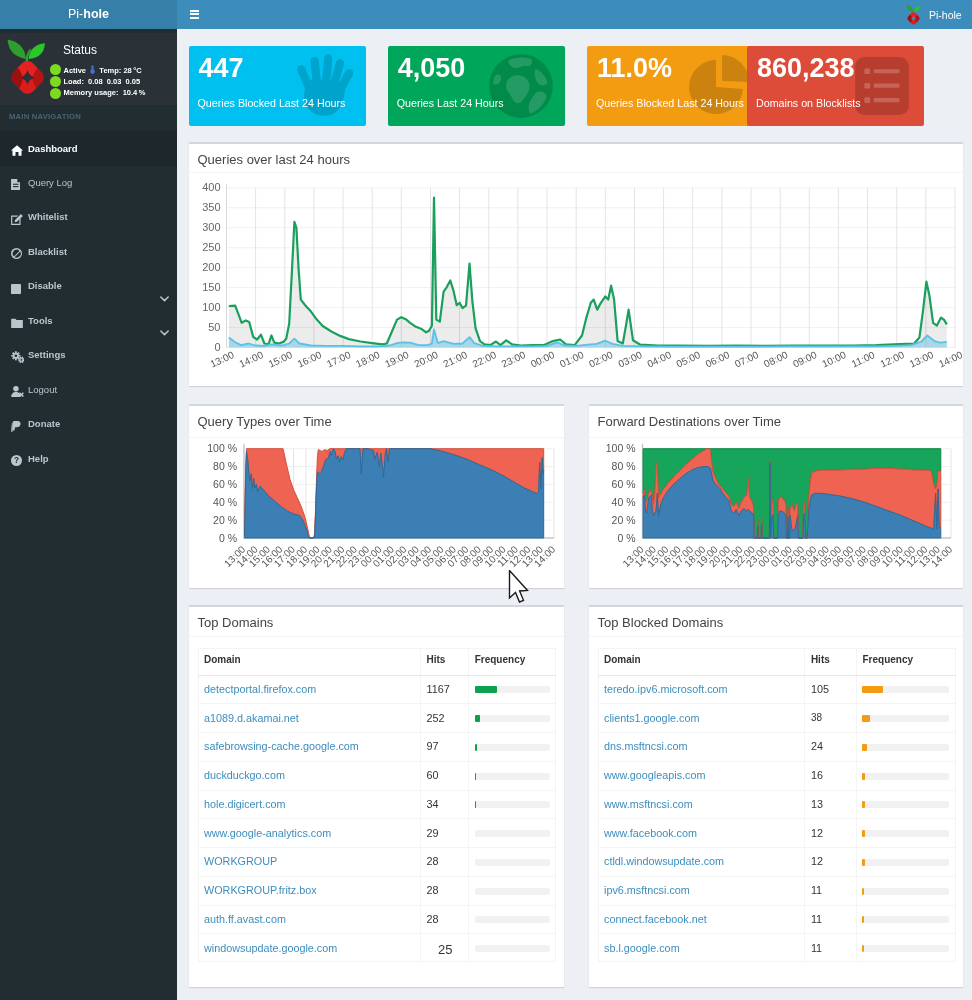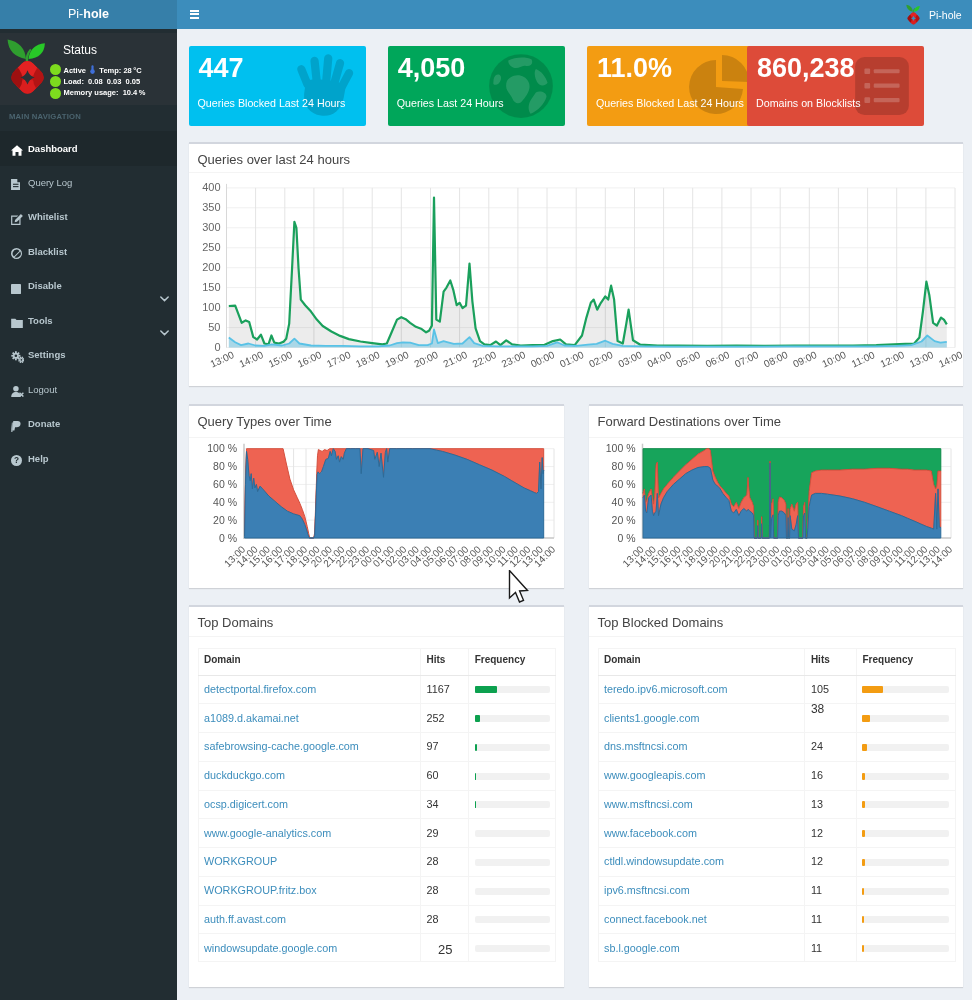--- a/index.html
+++ b/index.html
@@ -470,21 +470,21 @@
     <div style="position:absolute;left:6px;top:92.9px;font-size:10.8px;color:#3c8dbc">safebrowsing-cache.google.com</div>
     <div style="position:absolute;left:228.5px;top:92.9px;font-size:10.8px;color:#333">97</div>
     <div style="position:absolute;left:277.0px;top:96.4px;width:75.0px;height:7px;background:#f1f1f1;border-radius:2px"></div>
     <div style="position:absolute;left:277.0px;top:96.4px;width:1.8px;height:7px;background:#0ca14f;border-radius:1px"></div>
     <div style="position:absolute;left:0;top:113.2px;width:358px;height:1px;background:#f4f4f4"></div>
     <div style="position:absolute;left:6px;top:121.6px;font-size:10.8px;color:#3c8dbc">duckduckgo.com</div>
     <div style="position:absolute;left:228.5px;top:121.6px;font-size:10.8px;color:#333">60</div>
     <div style="position:absolute;left:277.0px;top:125.1px;width:75.0px;height:7px;background:#f1f1f1;border-radius:2px"></div>
     <div style="position:absolute;left:277.0px;top:125.1px;width:1.1px;height:7px;background:#0ca14f;border-radius:1px"></div>
     <div style="position:absolute;left:0;top:142.0px;width:358px;height:1px;background:#f4f4f4"></div>
-    <div style="position:absolute;left:6px;top:150.4px;font-size:10.8px;color:#3c8dbc">ocsp.digicert.com</div>
+    <div style="position:absolute;left:6px;top:150.4px;font-size:10.8px;color:#3c8dbc">hole.digicert.com</div>
     <div style="position:absolute;left:228.5px;top:150.4px;font-size:10.8px;color:#333">34</div>
     <div style="position:absolute;left:277.0px;top:153.9px;width:75.0px;height:7px;background:#f1f1f1;border-radius:2px"></div>
     <div style="position:absolute;left:277.0px;top:153.9px;width:0.6px;height:7px;background:#0ca14f;border-radius:1px"></div>
     <div style="position:absolute;left:0;top:170.8px;width:358px;height:1px;background:#f4f4f4"></div>
     <div style="position:absolute;left:6px;top:179.1px;font-size:10.8px;color:#3c8dbc">www.google-analytics.com</div>
     <div style="position:absolute;left:228.5px;top:179.1px;font-size:10.8px;color:#333">29</div>
     <div style="position:absolute;left:277.0px;top:182.6px;width:75.0px;height:7px;background:#f1f1f1;border-radius:2px"></div>
     <div style="position:absolute;left:0;top:199.5px;width:358px;height:1px;background:#f4f4f4"></div>
     <div style="position:absolute;left:6px;top:207.9px;font-size:10.8px;color:#3c8dbc">WORKGROUP</div>
     <div style="position:absolute;left:228.5px;top:207.9px;font-size:10.8px;color:#333">28</div>
@@ -509,21 +509,21 @@
     <div style="position:absolute;left:0;top:27.0px;width:358px;height:1px;background:#e8e8e8"></div>
     <div style="position:absolute;left:6px;top:6px;font-size:10px;font-weight:bold;color:#333">Domain</div>
     <div style="position:absolute;left:212.9px;top:6px;font-size:10px;font-weight:bold;color:#333">Hits</div>
     <div style="position:absolute;left:264.5px;top:6px;font-size:10px;font-weight:bold;color:#333">Frequency</div>
     <div style="position:absolute;left:6px;top:35.4px;font-size:10.8px;color:#3c8dbc">teredo.ipv6.microsoft.com</div>
     <div style="position:absolute;left:212.9px;top:35.4px;font-size:10.8px;color:#333">105</div>
     <div style="position:absolute;left:264.4px;top:38.9px;width:86.7px;height:7px;background:#f1f1f1;border-radius:2px"></div>
     <div style="position:absolute;left:264.4px;top:38.9px;width:20.4px;height:7px;background:#f39c12;border-radius:1px"></div>
     <div style="position:absolute;left:0;top:55.8px;width:358px;height:1px;background:#f4f4f4"></div>
     <div style="position:absolute;left:6px;top:64.1px;font-size:10.8px;color:#3c8dbc">clients1.google.com</div>
-    <div style="position:absolute;left:212.9px;top:54px;font-size:12px;color:#333">38</div>
+    <div style="position:absolute;left:212.9px;top:64px;font-size:10px;color:#333">38</div>
     <div style="position:absolute;left:264.4px;top:67.6px;width:86.7px;height:7px;background:#f1f1f1;border-radius:2px"></div>
     <div style="position:absolute;left:264.4px;top:67.6px;width:7.4px;height:7px;background:#f39c12;border-radius:1px"></div>
     <div style="position:absolute;left:0;top:84.5px;width:358px;height:1px;background:#f4f4f4"></div>
     <div style="position:absolute;left:6px;top:92.9px;font-size:10.8px;color:#3c8dbc">dns.msftncsi.com</div>
     <div style="position:absolute;left:212.9px;top:92.9px;font-size:10.8px;color:#333">24</div>
     <div style="position:absolute;left:264.4px;top:96.4px;width:86.7px;height:7px;background:#f1f1f1;border-radius:2px"></div>
     <div style="position:absolute;left:264.4px;top:96.4px;width:4.7px;height:7px;background:#f39c12;border-radius:1px"></div>
     <div style="position:absolute;left:0;top:113.2px;width:358px;height:1px;background:#f4f4f4"></div>
     <div style="position:absolute;left:6px;top:121.6px;font-size:10.8px;color:#3c8dbc">www.googleapis.com</div>
     <div style="position:absolute;left:212.9px;top:121.6px;font-size:10.8px;color:#333">16</div>

